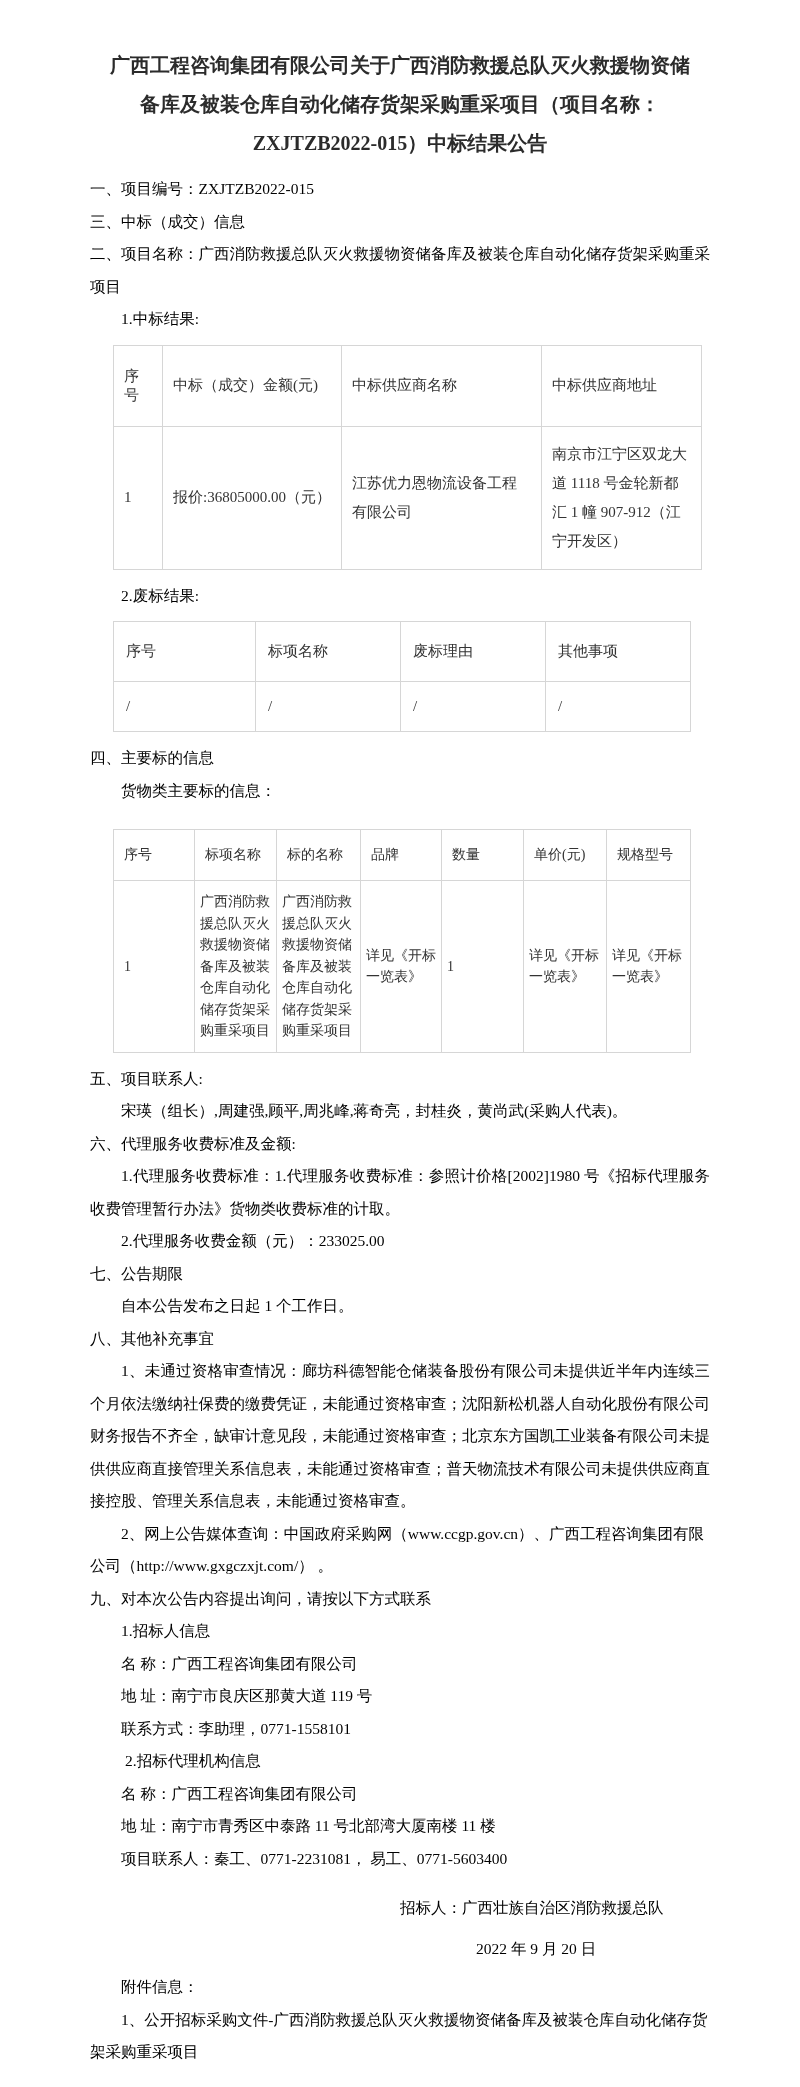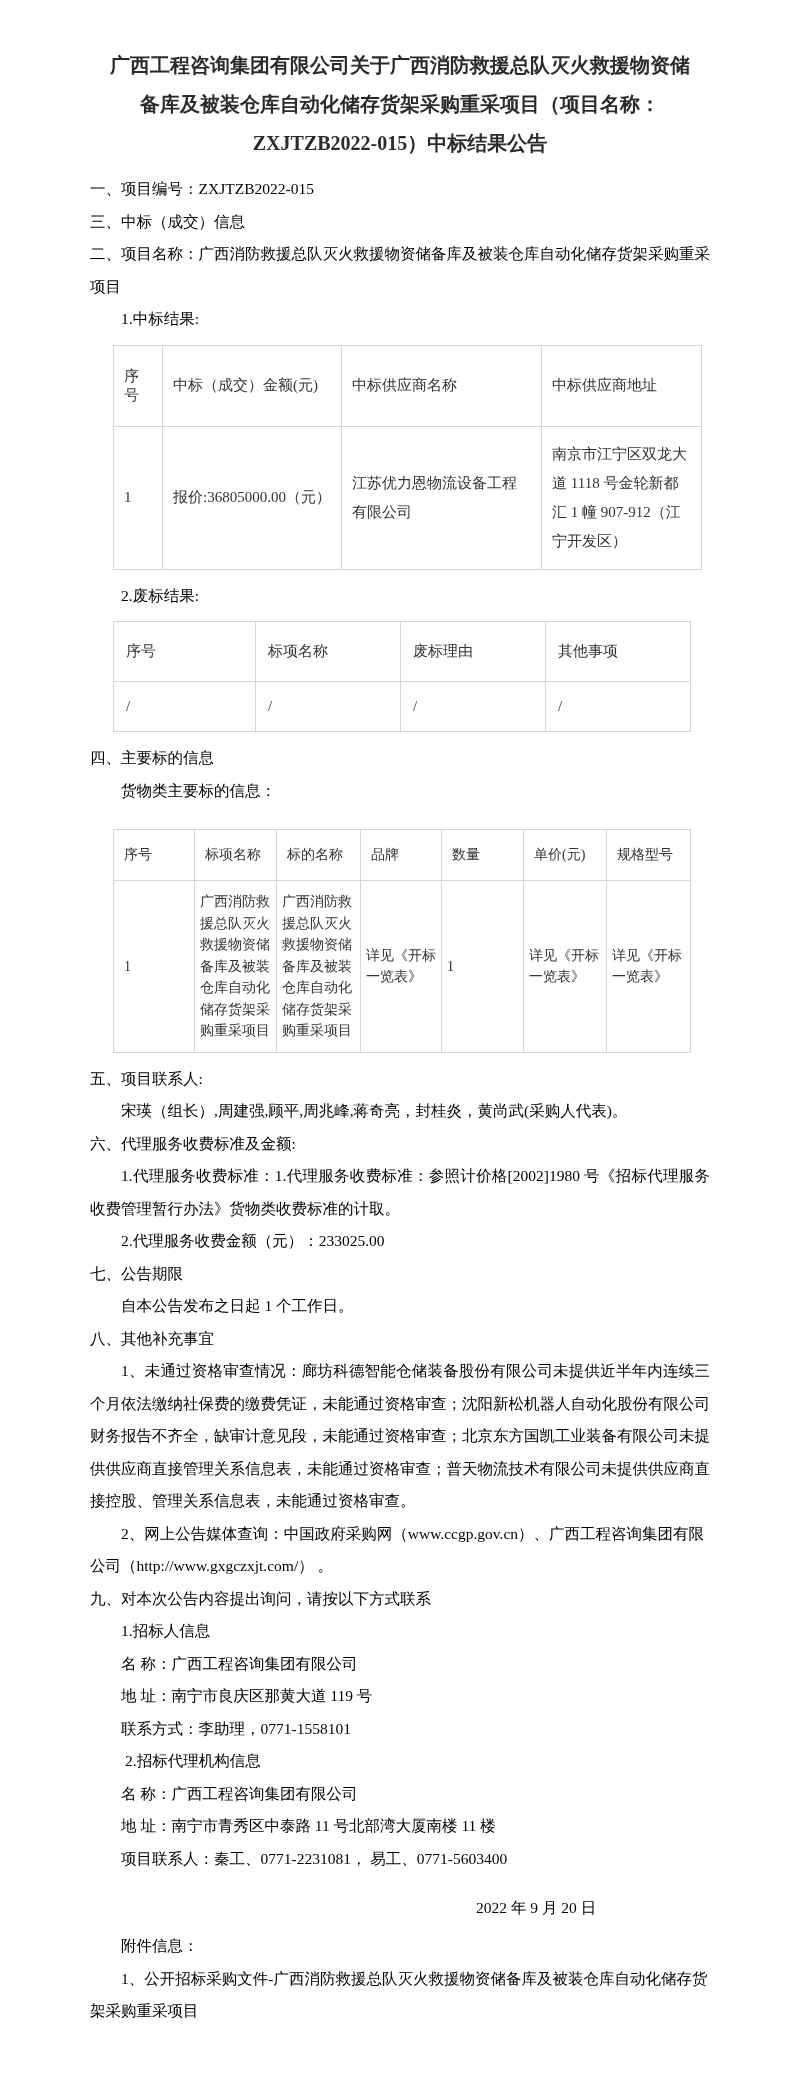--- a/index.html
+++ b/index.html
@@ -163,19 +163,20 @@
   <p class="indent1">名 称：广西工程咨询集团有限公司</p>
   <p class="indent1">地 址：南宁市良庆区那黄大道 119 号</p>
   <p class="indent1">联系方式：李助理，0771-1558101</p>
 
   <p class="indent-half">2.招标代理机构信息</p>
   <p class="indent1">名 称：广西工程咨询集团有限公司</p>
   <p class="indent1">地 址：南宁市青秀区中泰路 11 号北部湾大厦南楼 11 楼</p>
   <p class="indent1">项目联系人：秦工、0771-2231081， 易工、0771-5603400</p>
 
   <div class="sig-block">
+    <p>招标人：广西壮族自治区消防救援总队</p>
     <p class="sig-date">2022 年 9 月 20 日</p>
   </div>
 
   <p class="indent1 attach-label">附件信息：</p>
   <p class="fl-indent">1、公开招标采购文件-广西消防救援总队灭火救援物资储备库及被装仓库自动化储存货架采购重采项目</p>
 
 </div>
 
 </body></html>

